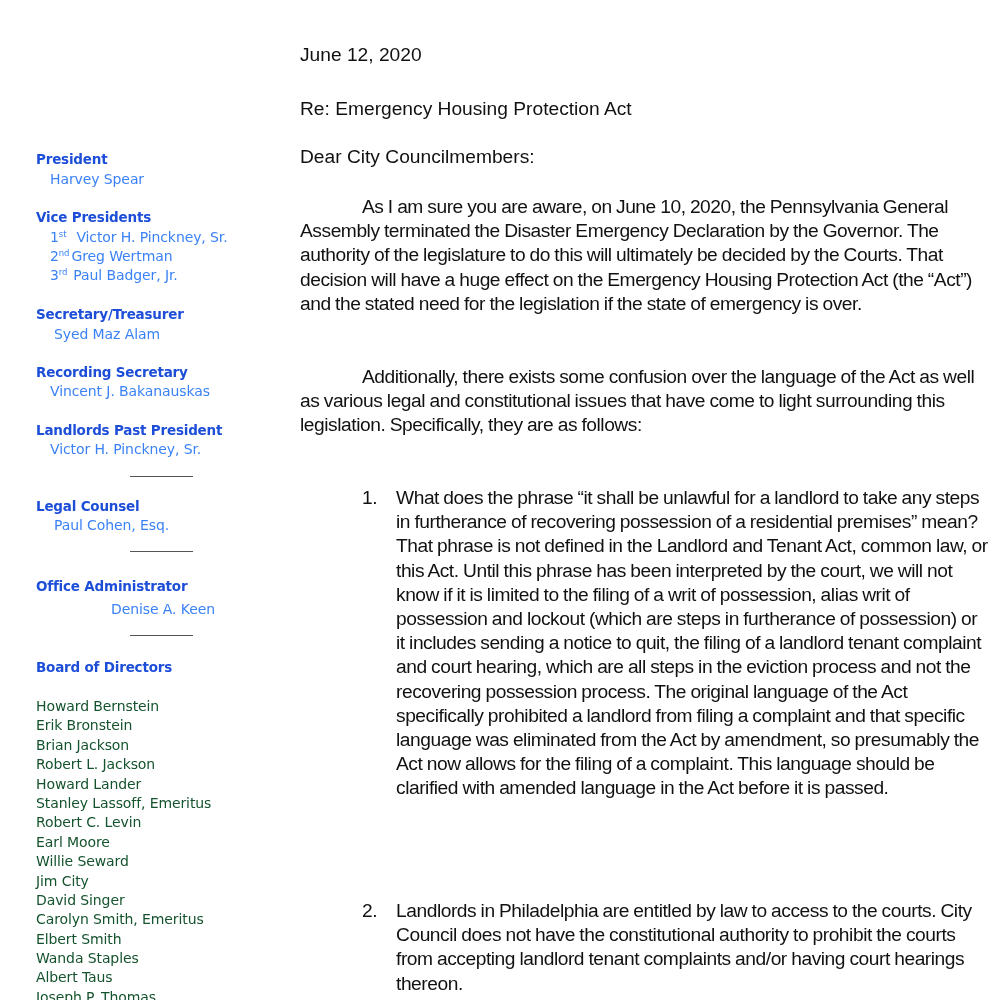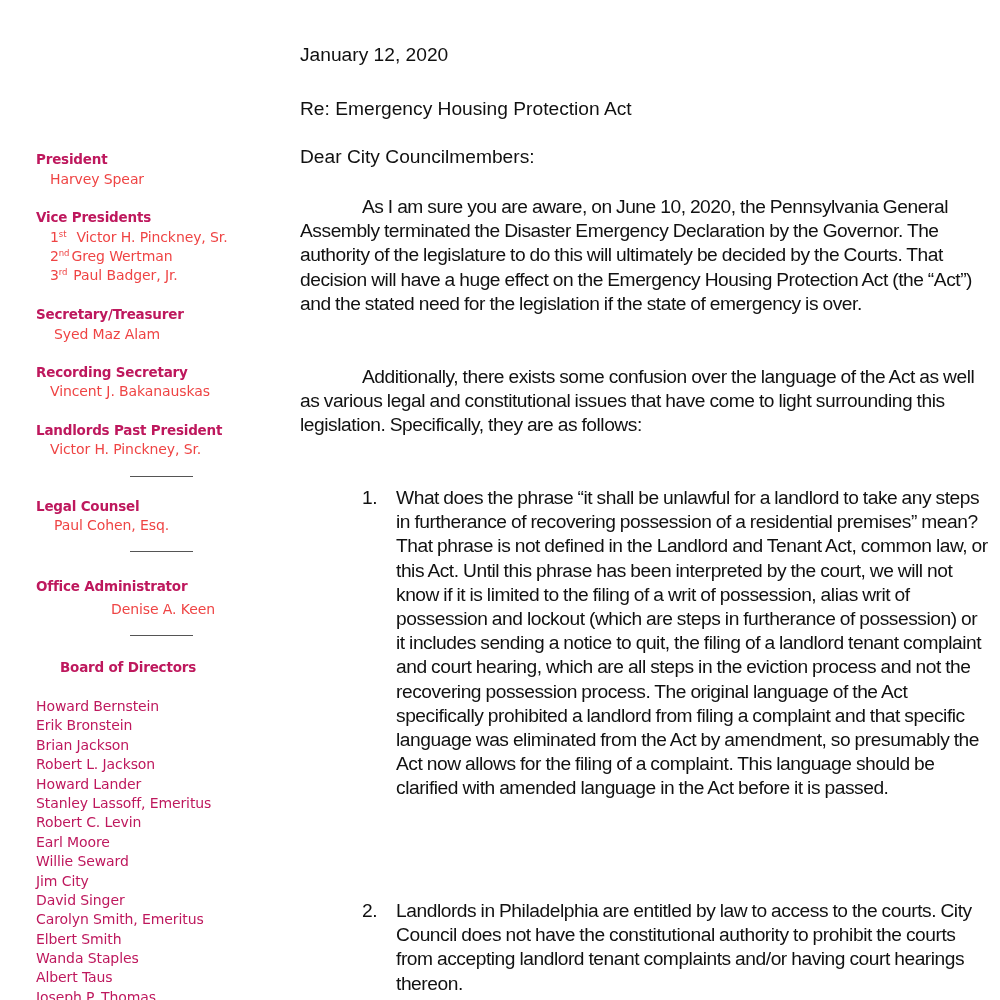--- a/index.html
+++ b/index.html
@@ -22,26 +22,26 @@
       width: 290px;
       height: 1000px;
       font-family: "DejaVu Sans", sans-serif;
       color: #2a2a2a;
     }
     .sb-abs { position: absolute; white-space: nowrap; }
     .sb-head {
       font-weight: bold;
       font-size: 13.5px;
       letter-spacing: -0.2px;
-      color: #be185d;
+      color: #1d4ed8;
     }
     .sb-name {
       font-size: 14px;
       letter-spacing: -0.1px;
-      color: #ef4444;
+      color: #3b82f6;
     }
     .sb-name sup {
       font-size: 8.5px;
       vertical-align: 5px;
       margin-right: 2px;
     }
     .sb-rule {
       position: absolute;
       left: 130px;
       width: 63px;
@@ -54,21 +54,21 @@
       top: 697px;
       margin: 0;
       padding: 0;
       list-style: none;
     }
     .board-list li {
       font-size: 14px;
       line-height: 19.4px;
       height: 19.4px;
       letter-spacing: -0.1px;
-      color: #be185d;
+      color: #14532d;
       white-space: nowrap;
     }
     
     .letter {
       position: absolute;
       left: 300px;
       top: 0;
       width: 690px;
       font-family: "Liberation Sans", sans-serif;
       font-size: 19.2px;
@@ -135,21 +135,21 @@
   <div class="sb-abs sb-head" style="left:36px; top:498px;">Legal Counsel</div>
   <div class="sb-abs sb-name" style="left:54px; top:517px;">Paul Cohen, Esq.</div>
 
   <div class="sb-rule" style="top:551px;"></div>
 
   <div class="sb-abs sb-head" style="left:36px; top:578px;">Office Administrator</div>
   <div class="sb-abs sb-name" style="left:63px; top:601px;margin-left:48px;">Denise A. Keen</div>
 
   <div class="sb-rule" style="top:635px;"></div>
 
-  <div class="sb-abs sb-head" style="left:36px; top:659px;margin-left:24px;">Board of Directors</div>
+  <div class="sb-abs sb-head" style="left:36px; top:659px;">Board of Directors</div>
 
   <ul class="board-list">
     <li>Howard Bernstein</li>
     <li>Erik Bronstein</li>
     <li>Brian Jackson</li>
     <li>Robert L. Jackson</li>
     <li>Howard Lander</li>
     <li>Stanley Lassoff, Emeritus</li>
     <li>Robert C. Levin</li>
     <li>Earl Moore</li>
@@ -158,21 +158,21 @@
     <li>David Singer</li>
     <li>Carolyn Smith, Emeritus</li>
     <li>Elbert Smith</li>
     <li>Wanda Staples</li>
     <li>Albert Taus</li>
     <li>Joseph P. Thomas</li>
   </ul>
 </div>
 
 <div class="letter">
-  <div class="lt-abs" style="left:0; top:44px;">January 12, 2020</div>
+  <div class="lt-abs" style="left:0; top:44px;">June 12, 2020</div>
   <div class="lt-abs" style="left:0; top:98px;">Re: Emergency Housing Protection Act</div>
   <div class="lt-abs" style="left:0; top:146px;text-align:right;">Dear City Councilmembers:</div>
 
   <div class="para" style="top:195px;"><span class="indent"></span><span>As I am sure you are aware, on June 10, 2020, the Pennsylvania General Assembly terminated the Disaster Emergency Declaration by the Governor.  The authority of the legislature to do this will ultimately be decided by the Courts.  That decision will have a huge effect on the Emergency Housing Protection Act (the “Act”) and the stated need for the legislation if the state of emergency is over.</span></div>
 
   <div class="para" style="top:365px;"><span class="indent"></span><span>Additionally, there exists some confusion over the language of the Act as well as various legal and constitutional issues that have come to light surrounding this legislation.  Specifically, they are as follows:</span></div>
 
   <div class="item" style="top:486px;">
     <span class="num">1.</span>
     <span class="text">What does the phrase “it shall be unlawful for a landlord to take any steps in furtherance of recovering possession of a residential premises” mean?  That phrase is not defined in the Landlord and Tenant Act, common law, or this Act.  Until this phrase has been interpreted by the court, we will not know if it is limited to the filing of a writ of possession, alias writ of possession and lockout (which are steps in furtherance of possession) or it includes sending a notice to quit, the filing of a landlord tenant complaint and court hearing, which are all steps in the eviction process and not the recovering possession process.  The original language of the Act specifically prohibited a landlord from filing a complaint and that specific language was eliminated from the Act by amendment, so presumably the Act now allows for the filing of a complaint.  This language should be clarified with amended language in the Act before it is passed.</span>

